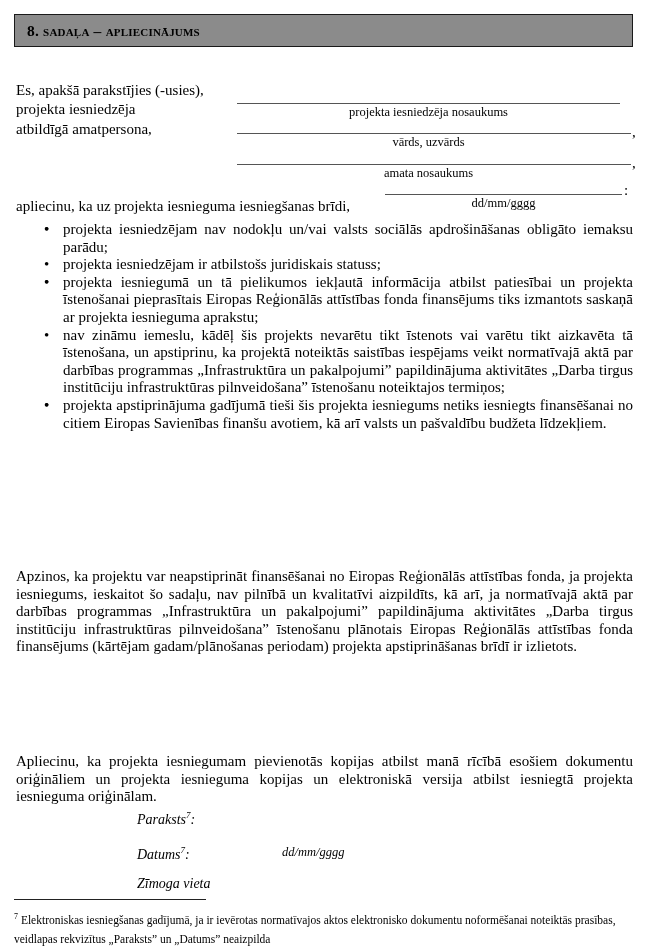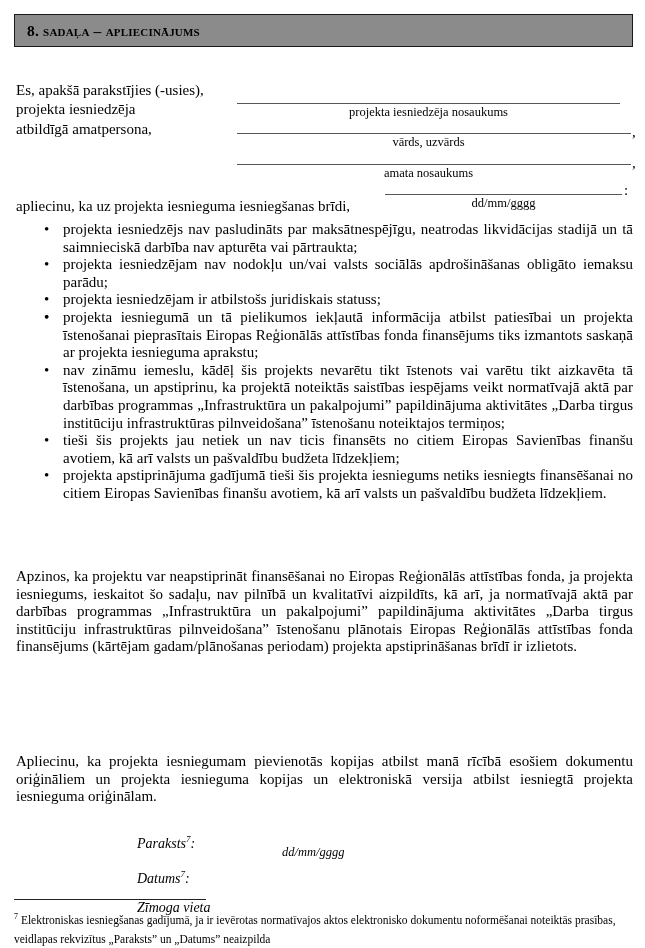--- a/index.html
+++ b/index.html
@@ -135,21 +135,20 @@
   }
   .para-1 { top: 561px; }
   .para-2 { top: 676px; }
   .para-3 { top: 746px; }
 
   
   .sig-block {
     position: absolute;
     left: 137px;
     top: 808px;
-    margin-top: 24px;
   }
   .sig-line {
     font-style: italic;
     font-size: 14px;
     line-height: 14px;
     margin-bottom: 16px;
     white-space: nowrap;
   }
   .sig-line sup {
     font-size: 9px;
@@ -216,21 +215,20 @@
   <div class="trailing-mark" style="left:632px; top:155px;">,</div>
   <div class="rule-caption" style="left:237px; top:166px; width:383px;">amata nosaukums</div>
 
   <div class="rule" style="left:385px; top:194px; width:237px;"></div>
   <div class="trailing-mark" style="left:624px; top:182px;">:</div>
   <div class="rule-caption" style="left:385px; top:196px; width:237px;">dd/mm/gggg</div>
 
   <ul class="bullets">
     <li>
       <span class="bullet-dot">•</span>
-      <span>projekta iesniedzējs nav pasludināts par maksātnespējīgu, neatrodas likvidācijas stadijā un tā saimnieciskā darbība nav apturēta vai pārtraukta;</span>
     </li>
     <li>
       <span class="bullet-dot">•</span>
       <span>projekta iesniedzējam nav nodokļu un/vai valsts sociālās apdrošināšanas obligāto iemaksu parādu;</span>
     </li>
     <li>
       <span class="bullet-dot">•</span>
       <span>projekta iesniedzējam ir atbilstošs juridiskais statuss;</span>
     </li>
     <li>
@@ -239,21 +237,20 @@
     <li>
       <span class="bullet-dot">•</span>
       <span>projekta iesniegumā un tā pielikumos iekļautā informācija atbilst patiesībai un projekta īstenošanai pieprasītais Eiropas Reģionālās attīstības fonda finansējums tiks izmantots saskaņā ar projekta iesnieguma aprakstu;</span>
     </li>
     <li>
       <span class="bullet-dot">•</span>
       <span>nav zināmu iemeslu, kādēļ šis projekts nevarētu tikt īstenots vai varētu tikt aizkavēta tā īstenošana, un apstiprinu, ka projektā noteiktās saistības iespējams veikt normatīvajā aktā par darbības programmas „Infrastruktūra un pakalpojumi” papildinājuma aktivitātes „Darba tirgus institūciju infrastruktūras pilnveidošana” īstenošanu noteiktajos termiņos;</span>
     </li>
     <li>
       <span class="bullet-dot">•</span>
-      <span>tieši šis projekts jau netiek un nav ticis finansēts no citiem Eiropas Savienības finanšu avotiem, kā arī valsts un pašvaldību budžeta līdzekļiem;</span>
     </li>
     <li>
       <span class="bullet-dot">•</span>
       <span>projekta apstiprinājuma gadījumā tieši šis projekta iesniegums netiks iesniegts finansēšanai no citiem Eiropas Savienības finanšu avotiem, kā arī valsts un pašvaldību budžeta līdzekļiem.</span>
     </li>
   </ul>
 
   <div class="para para-1">Apzinos, ka projektu var neapstiprināt finansēšanai no Eiropas Reģionālās attīstības fonda, ja projekta iesniegums, ieskaitot šo sadaļu, nav pilnībā un kvalitatīvi aizpildīts, kā arī, ja normatīvajā aktā par darbības programmas „Infrastruktūra un pakalpojumi” papildinājuma aktivitātes „Darba tirgus institūciju infrastruktūras pilnveidošana” īstenošanu plānotais Eiropas Reģionālās attīstības fonda finansējums (kārtējam gadam/plānošanas periodam) projekta apstiprināšanas brīdī ir izlietots.</div>
   <div class="para para-3">Apliecinu, ka projekta iesniegumam pievienotās kopijas atbilst manā rīcībā esošiem dokumentu oriģināliem un projekta iesnieguma kopijas un elektroniskā versija atbilst iesniegtā projekta iesnieguma oriģinālam.</div>
 

